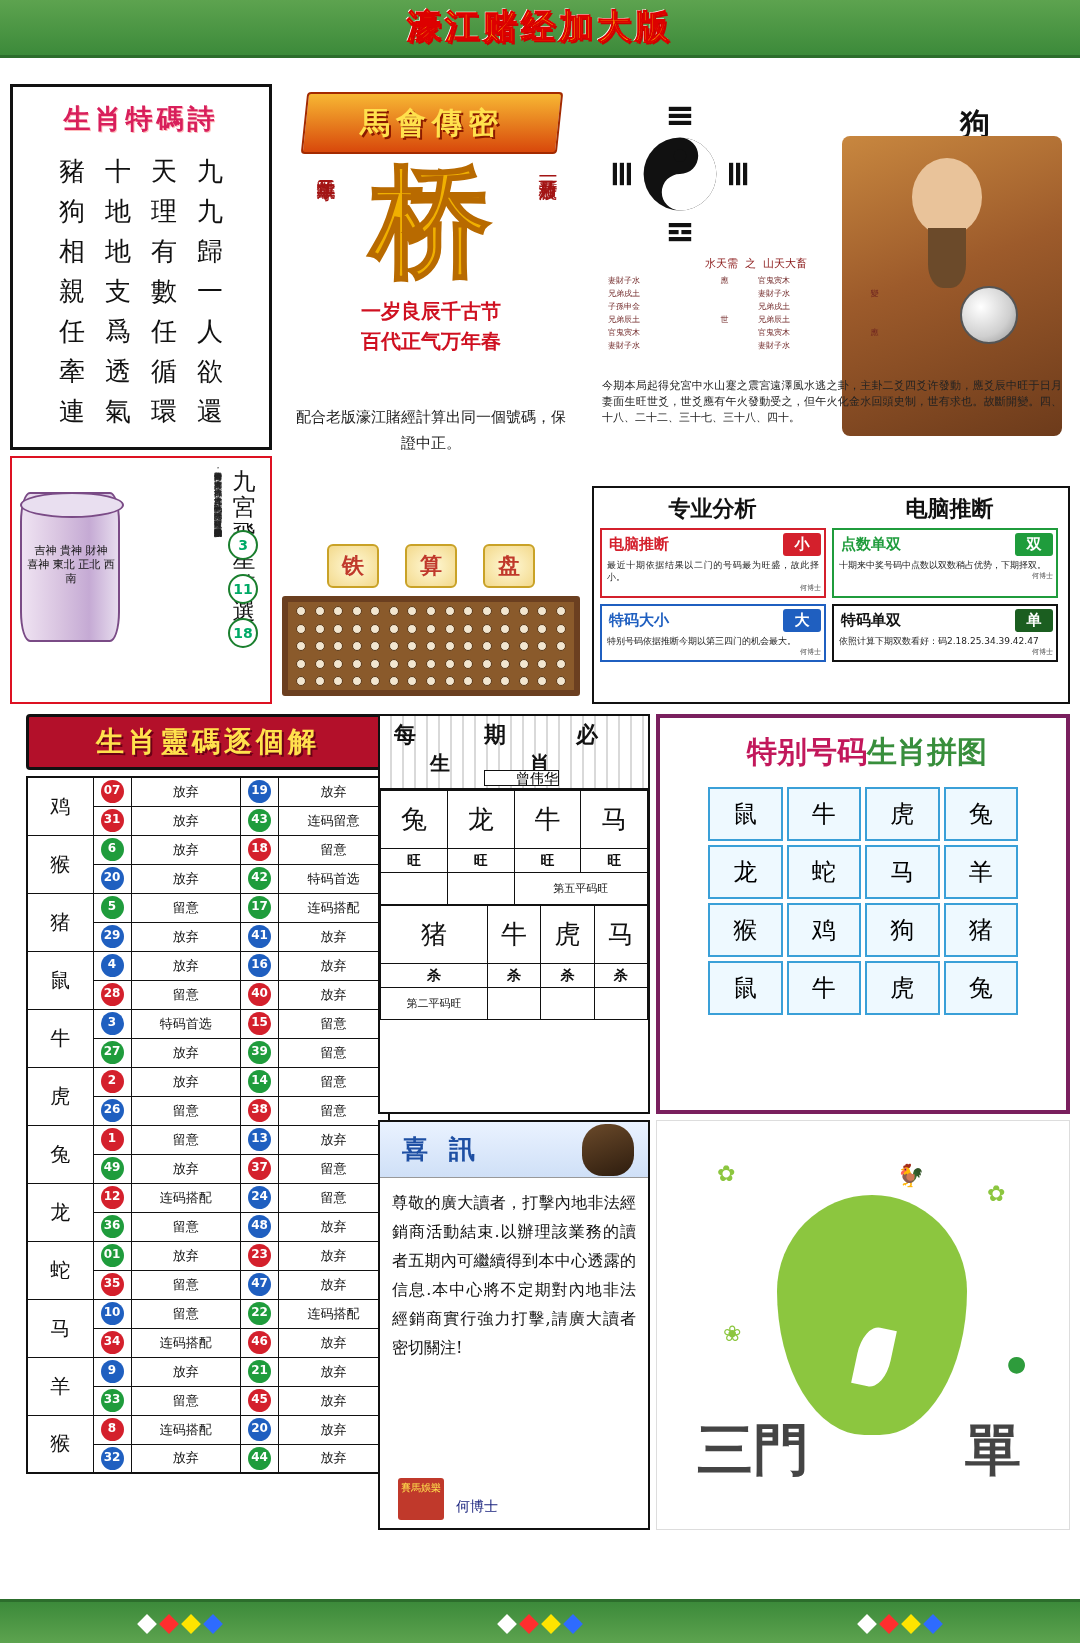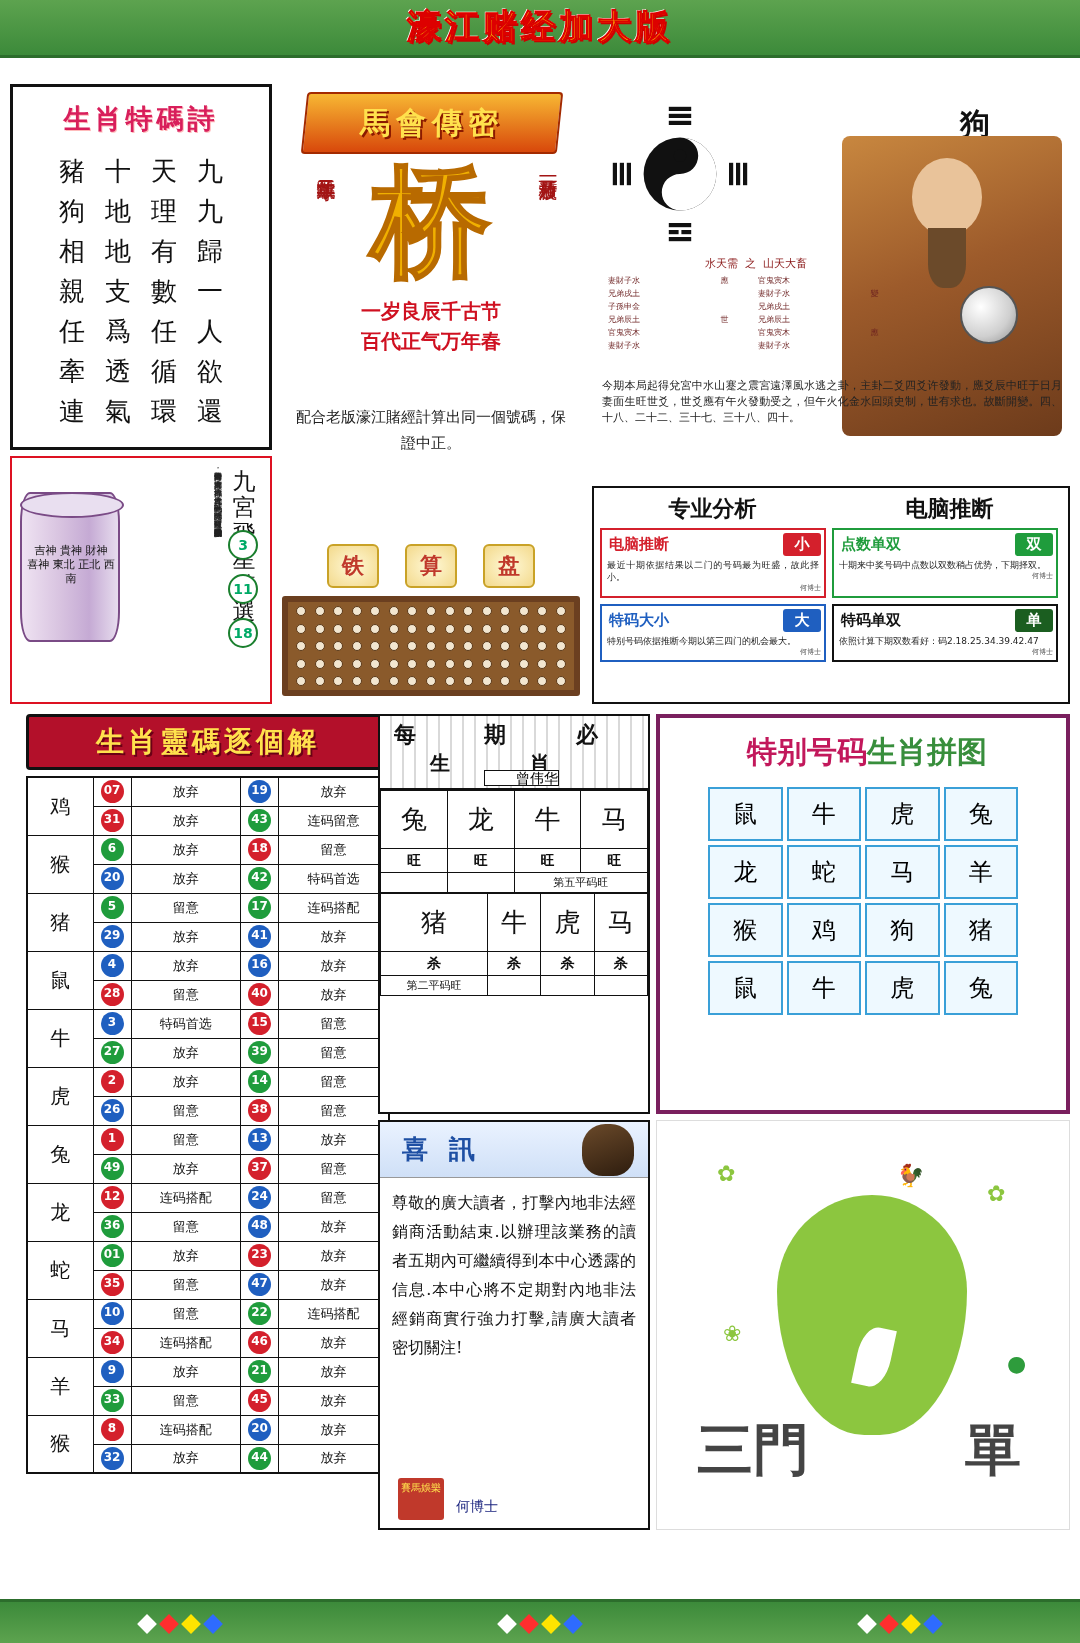--- a/index.html
+++ b/index.html
@@ -227,21 +227,21 @@
   #kill .banner .b4 { position:absolute; left:50px; top:34px; font-size:20px; font-weight:bold; color:#111;}
   #kill .banner .b5 { position:absolute; left:150px; top:34px; font-size:20px; font-weight:bold; color:#111;}
   #kill .banner .seal {
     position:absolute; left:104px; top:54px; width:75px; height:16px;
     border:1px solid #111; font-size:14px; text-align:right; line-height:14px; background:#fff;
   }
   #kill table { width:100%; border-collapse:collapse; }
   #kill td { border:1px solid #111; text-align:center; font-size:14px; color:#111; }
   #kill td.pic { height:58px; font-size:26px; }
   #kill td.st { height:24px; font-weight:bold; }
-  #kill td.note { height:20px; font-size:11px; }
+  #kill td.note { height:32px; font-size:11px; }
 
   
   #news { left:378px; top:1120px; width:272px; height:410px; border:2px solid #111; background:#fff;}
   #news .nh {
     position:relative; height:56px; border-bottom:1px solid #999;
     background:linear-gradient(#eaf2ff,#cfe0f7);
   }
   #news .nh .t { position:absolute; left:22px; top:10px; font-size:26px; font-weight:bold; color:#1e4fa3; letter-spacing:6px;}
   #news .nh .horse {
     position:absolute; right:14px; top:2px; width:52px; height:52px;

